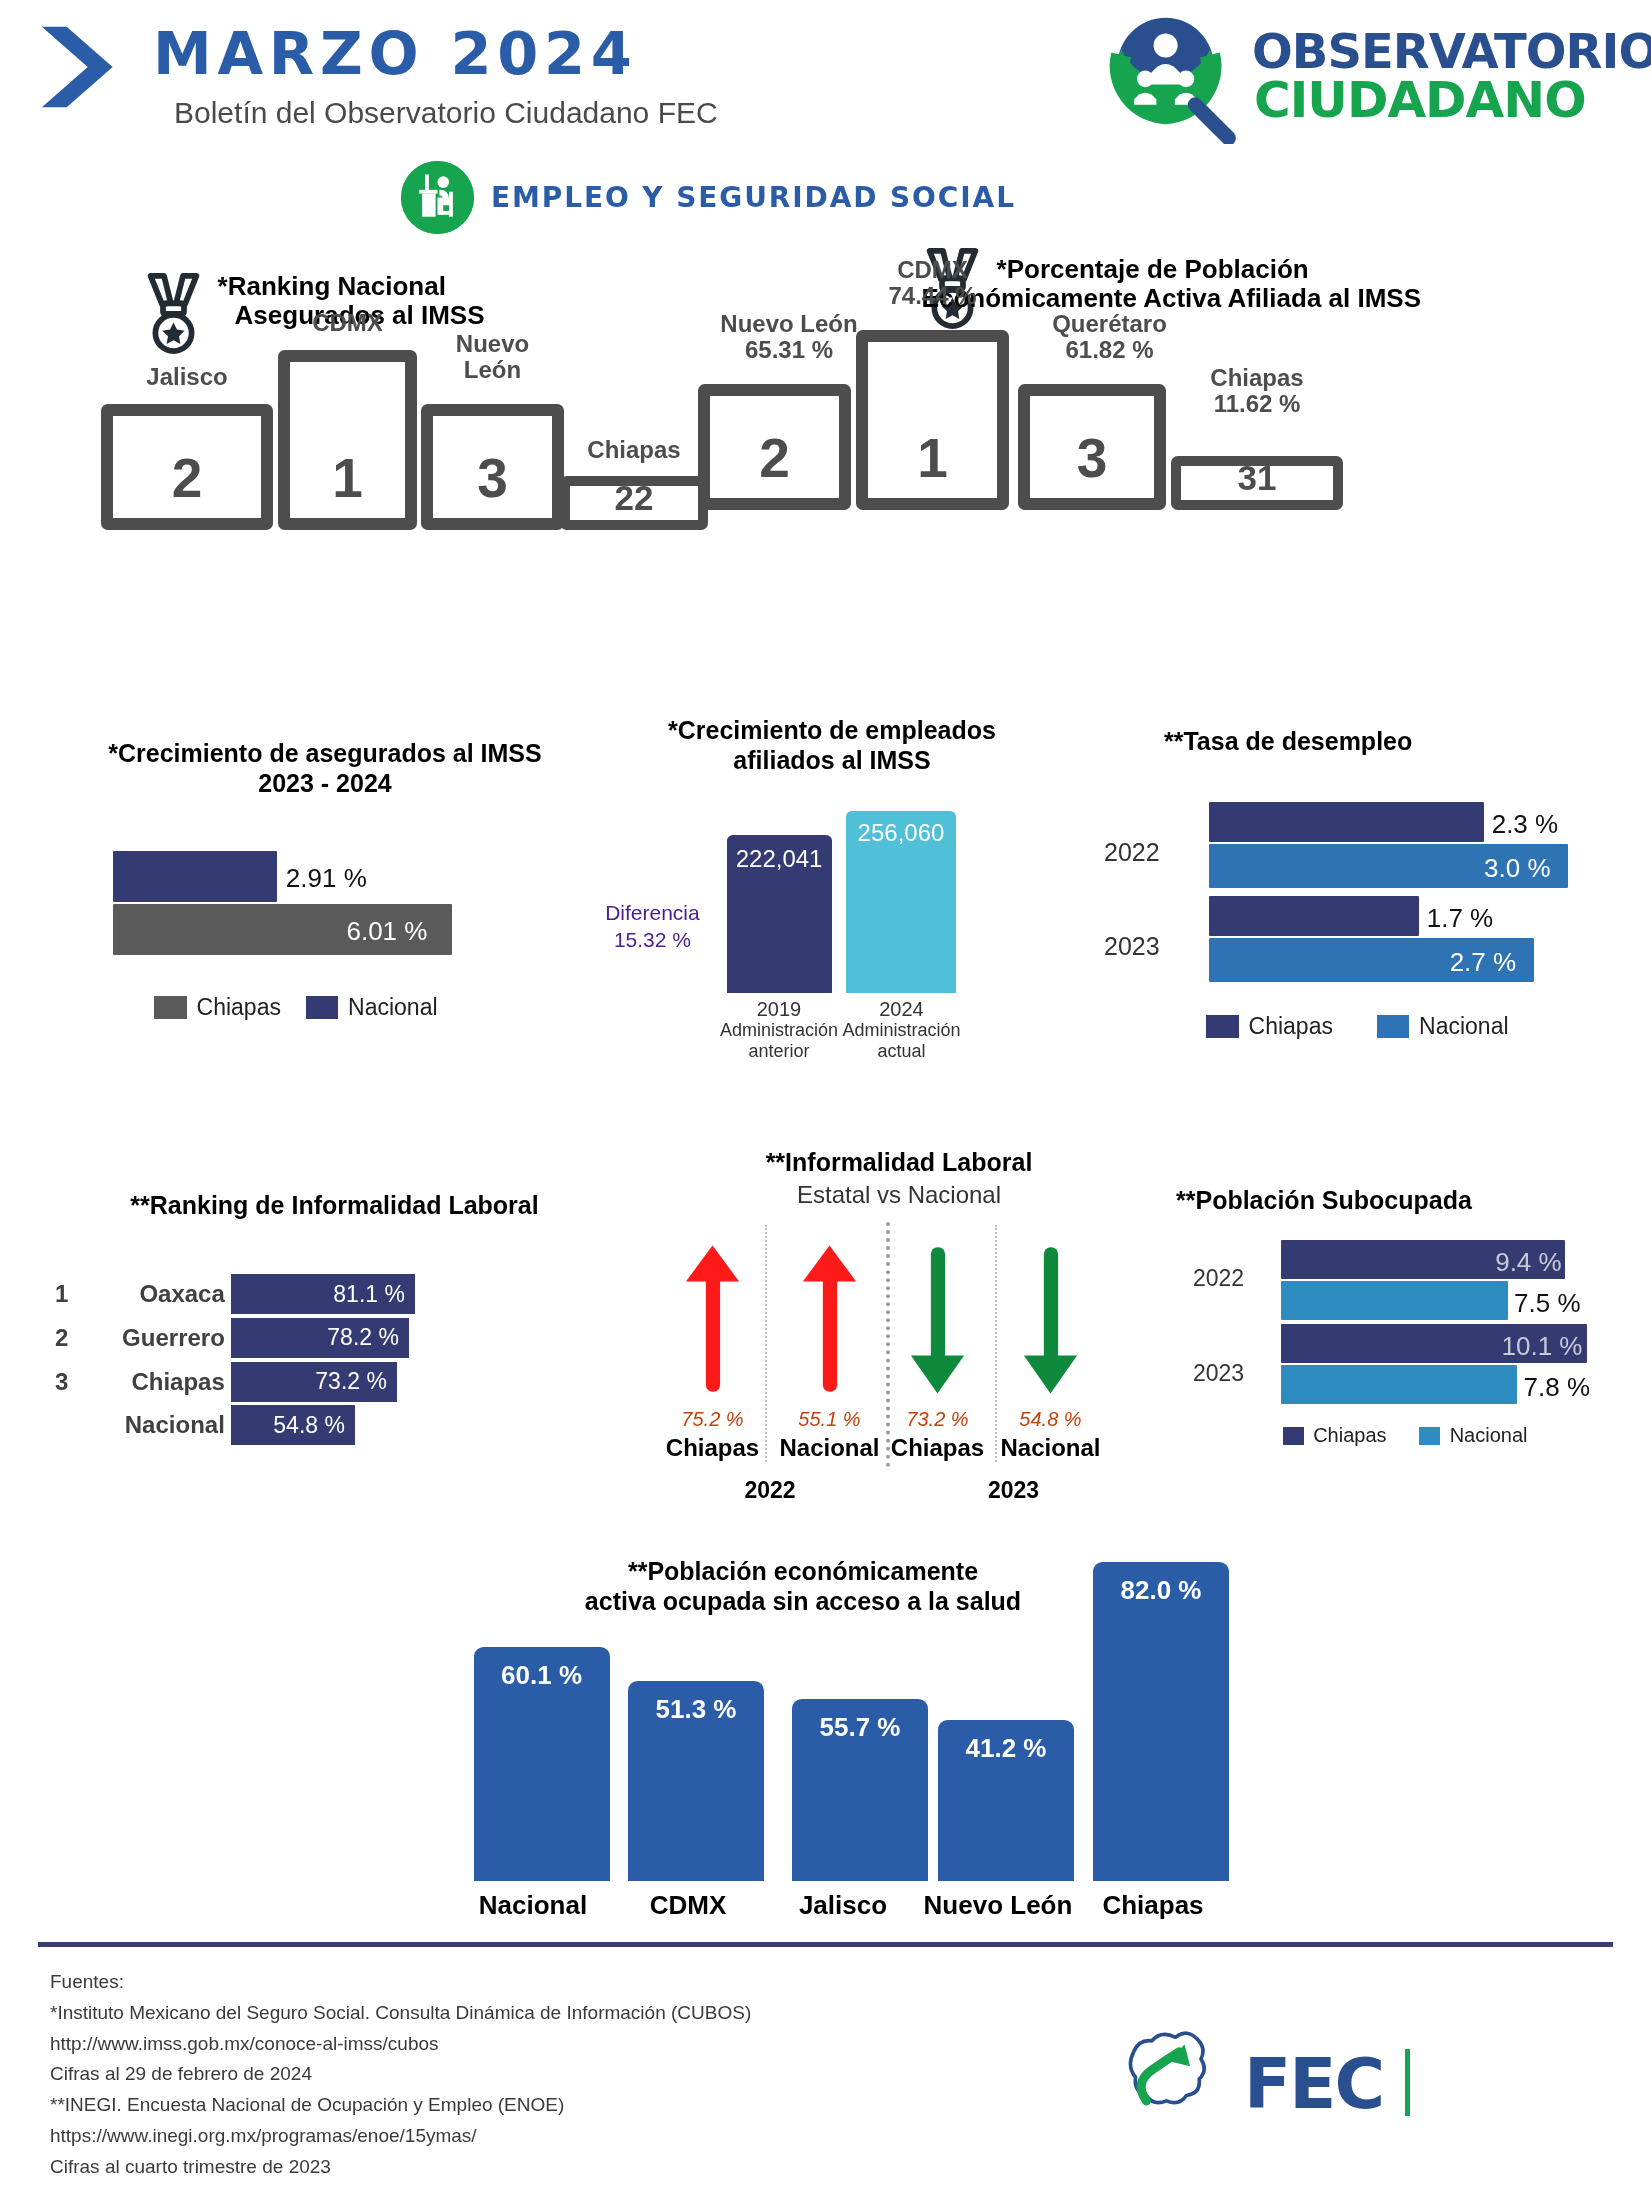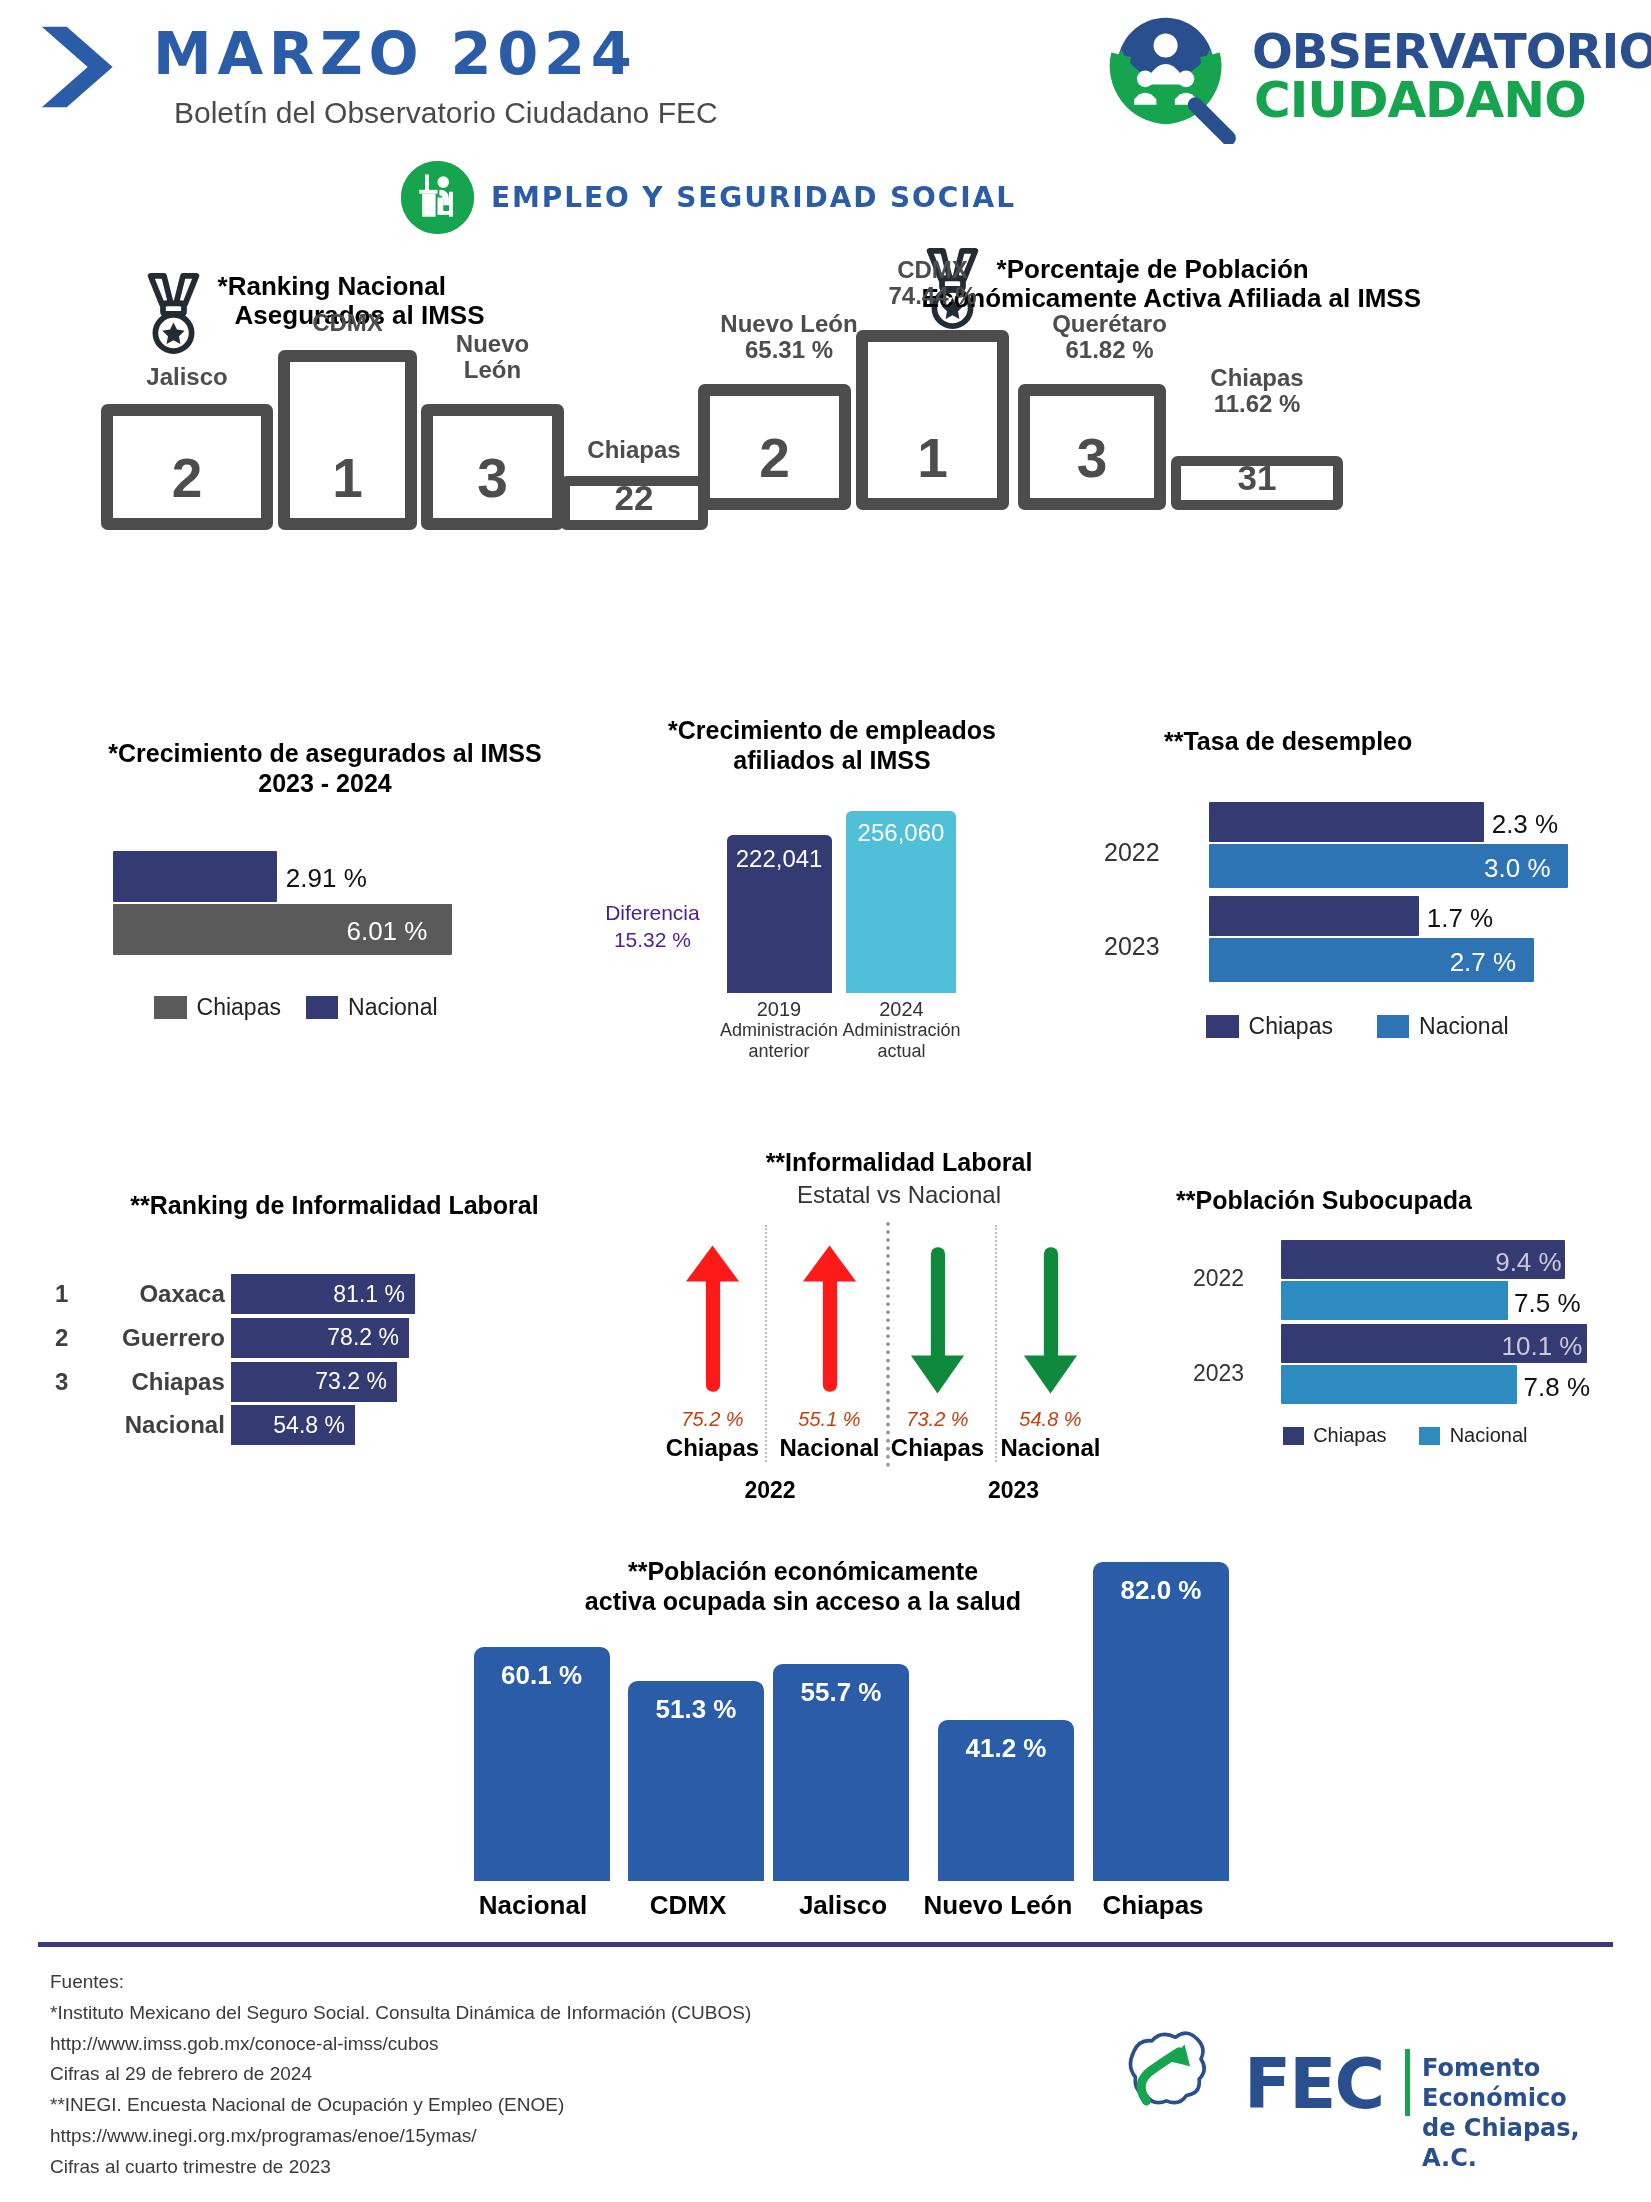--- a/index.html
+++ b/index.html
@@ -501,21 +501,21 @@
       <div>activa ocupada sin acceso a la salud</div>
     </div>
 
     <div style="position:absolute; left:43px; top:7.6px; width:793px; height:344px;">
       <div class="big-bar" style="left:9.6px; width:136px; height:234px;">
         <div class="big-bar-val">60.1 %</div>
       </div>
       <div class="big-bar" style="left:164px; width:136px; height:200px;">
         <div class="big-bar-val">51.3 %</div>
       </div>
-      <div class="big-bar" style="left:309px; width:136px; height:217px;padding-left:36px;">
+      <div class="big-bar" style="left:328px; width:136px; height:182px;padding-left:36px;">
         <div class="big-bar-val">55.7 %</div>
       </div>
       <div class="big-bar" style="left:474px; width:136px; height:161px;">
         <div class="big-bar-val">41.2 %</div>
       </div>
       <div class="big-bar" style="left:629px; width:136px; height:319px;">
         <div class="big-bar-val">82.0 %</div>
       </div>
     </div>
 
@@ -539,20 +539,16 @@
   </div>
 
   <div class="fec-logo">
     <svg viewBox="0 0 120 110" width="115" height="100" style="position:absolute;left:0;top:-5.7px;">
       <path d="M14 24 q6 -14 20 -12 q10 -12 26 -4 q12 -10 24 2 q10 10 4 22 q8 12 -2 22 q2 16 -14 18 q-8 12 -22 6 q-14 6 -22 -6 q-14 -4 -12 -20 q-10 -12 -2 -28 z" fill="none" stroke="#2a4f8f" stroke-width="4" stroke-linejoin="round"></path>
       <path d="M28 78 q-14 -20 6 -34 q14 -10 30 -20" fill="none" stroke="#16a44f" stroke-width="10" stroke-linecap="round"></path>
       <path d="M70 16 L76 40 L52 34 Z" fill="#16a44f"></path>
     </svg>
     <div class="fec-word">FEC</div>
     <div class="fec-rule"></div>
-    <div class="fec-tag">
-      <div>Fomento Económico</div>
-      <div>de Chiapas, A.C.</div>
-    </div>
   </div>
 
 </div>
 
 
 </body></html>

